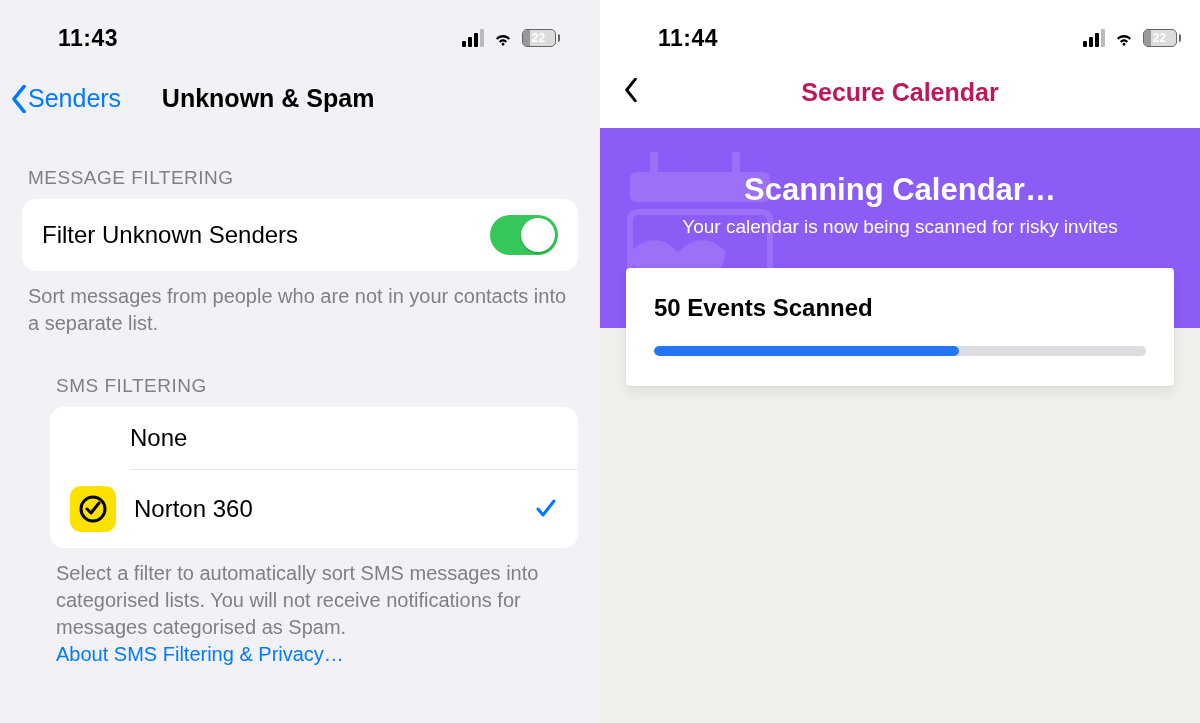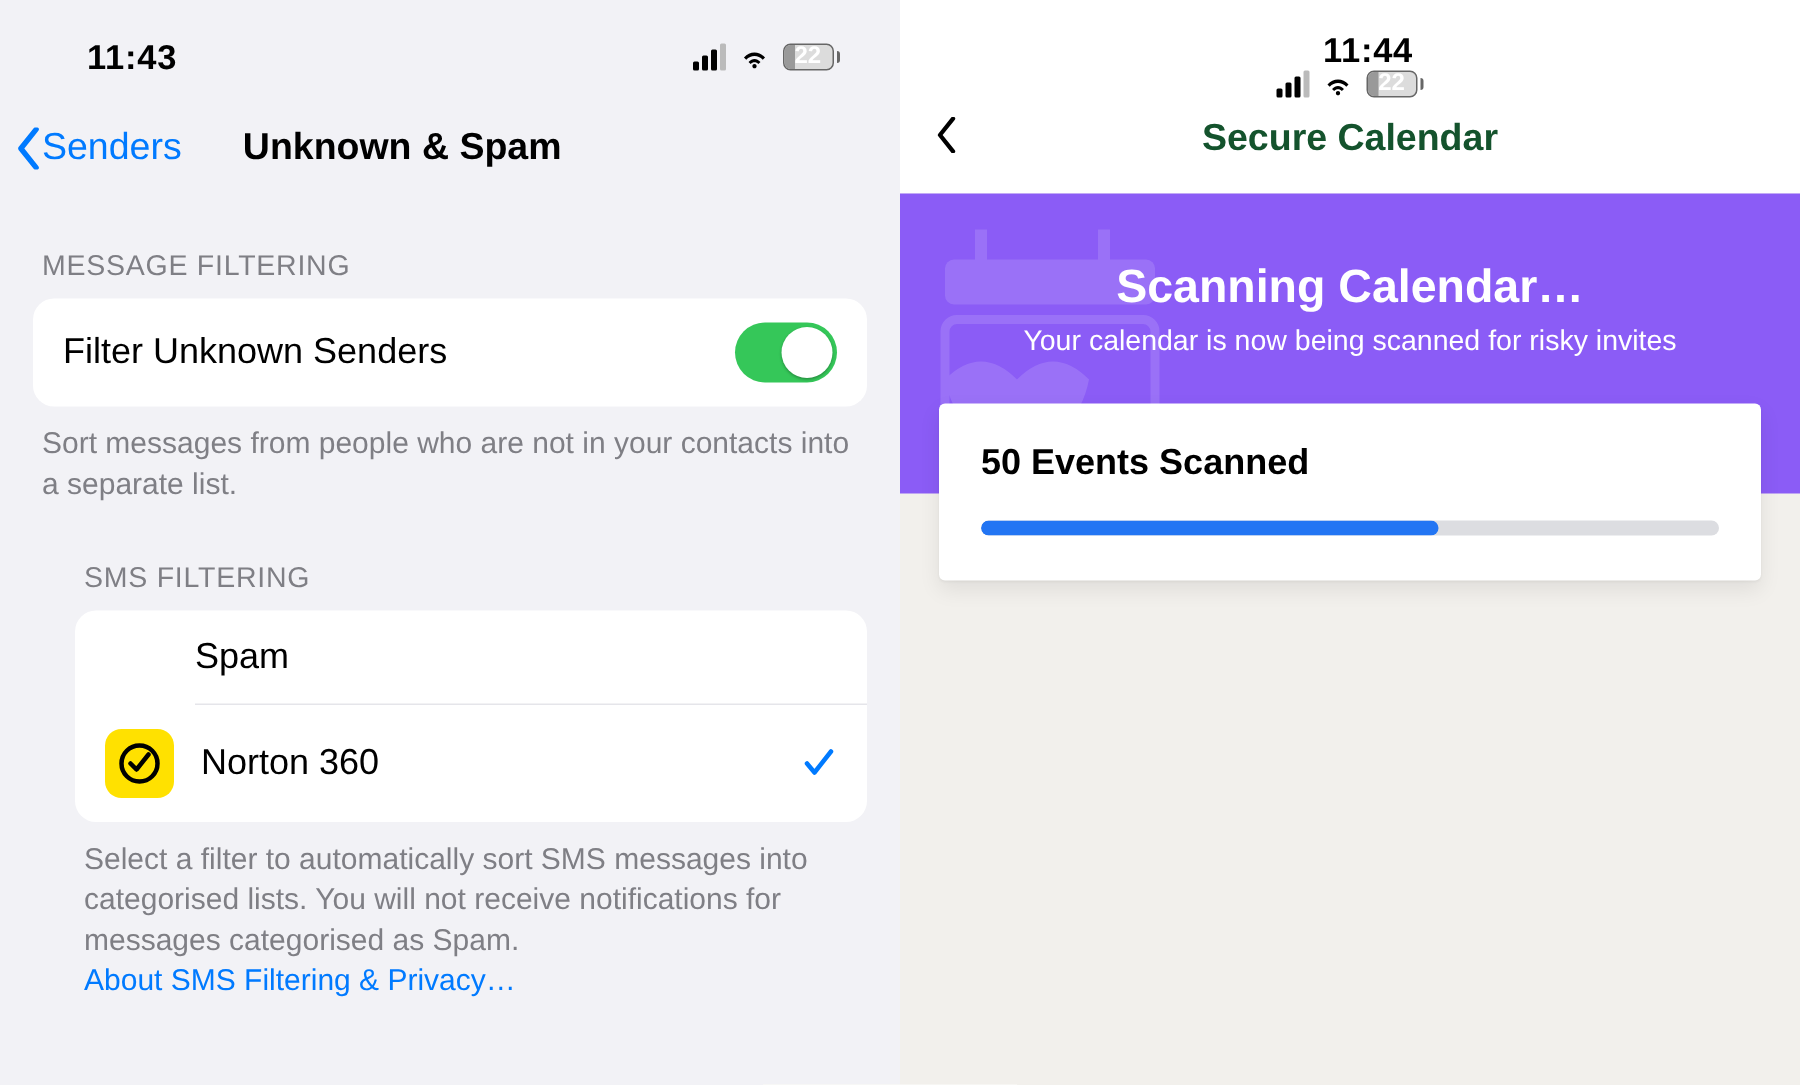--- a/index.html
+++ b/index.html
@@ -4,34 +4,34 @@
 <style>
   * { box-sizing: border-box; margin: 0; padding: 0; }
   html, body { width: 1200px; height: 723px; font-family: -apple-system, "Helvetica Neue", Arial, sans-serif; }
   .canvas { display: flex; width: 1200px; height: 555px; justify-content: space-between; }
   .phone { width: 600px; height: 723px; position: relative; overflow: hidden; }
   .phone.left { background: #f2f2f6; }
   .phone.right { background: #f2f0ec; }
 
   
   .status { display: flex; justify-content: space-between; align-items: center; padding: 20px 40px 4px 58px; height: 60px; }
-  .status.right-status { padding: 20px 34px 4px 34px; flex-direction: column; }
+  .status.right-status { padding: 20px 19px 4px 34px; }
   .time { font-size: 23px; font-weight: 600; letter-spacing: 0.5px; }
   .indicators { display: flex; align-items: center; gap: 8px; }
   .bars { display:inline-flex; align-items:flex-end; gap:2px; }
   .bars span{ width:4px; background:#000; border-radius:1px;}
   .bars span:nth-child(1){height:6px;}
   .bars span:nth-child(2){height:10px;}
   .bars span:nth-child(3){height:14px;}
   .bars span:nth-child(4){height:18px; background:#bbb;}
   .wifi{ width:22px; height:16px; }
   .battery { display:flex; align-items:center; gap:2px; }
   .battery .body{ width: 34px; height:18px; border:1.5px solid #666; border-radius:5px; position:relative; overflow:hidden; background:#dcdcdc; display:flex; align-items:center;}
   .battery .fill{ position:absolute; left:0; top:0; height:100%; background:#999; }
-  .battery .pct{ position:relative; width:100%; text-align:center; font-size:16px; font-weight:600; color:#fff; z-index:2;}
+  .battery .pct{ position:relative; width:100%; text-align:center; font-size:12px; font-weight:600; color:#fff; z-index:2;}
   .battery .cap{ width:2.5px; height:8px; background:#666; border-radius:0 2px 2px 0;}
 
   
   .navbar { display:flex; align-items:center; padding: 24px 18px 10px 10px; position: relative; }
   .back-link { display:flex; align-items:center; color:#007aff; font-size:25px; gap:0px;}
   .back-link svg { width:18px; height:28px; }
   .nav-title { position:absolute; left:50%; transform:translateX(-65%); font-size:25px; font-weight:600; color:#000; white-space:nowrap;}
 
   
   .section { margin-top: 44px; padding: 0 22px; }
@@ -48,21 +48,21 @@
   .sms-row { gap:18px; }
   .sms-row.none { padding-left: 80px; }
   .sep { height:1px; background:#e5e5ea; margin-left: 80px; }
   .app-icon { width:46px; height:46px; border-radius:11px; background:#ffe100; display:flex; align-items:center; justify-content:center; }
   .check { color:#007aff; }
 
   
   .right .white-band { background:#fff; padding-bottom:14px; }
   .navbar2 { display:flex; align-items:center; padding: 18px 24px 8px 24px; position:relative; }
   .navbar2 svg { width:14px; height:24px; }
-  .nav-title2 { position:absolute; left:50%; transform:translateX(-50%); font-size:25px; font-weight:700; color:#14532d;}
+  .nav-title2 { position:absolute; left:50%; transform:translateX(-50%); font-size:25px; font-weight:700; color:#be185d;}
   .hero { background:#8b5cf6; color:#fff; padding: 44px 30px 90px 30px; text-align:center; position:relative; overflow:hidden;}
   .hero::before{ content:""; position:absolute; left:-10px; top:-10px; width:180px; height:180px; opacity:0.15; background: radial-gradient(circle at 90px 130px, #fff 0 12px, transparent 13px), linear-gradient(#fff,#fff); background-size: 40px 40px, 100px 30px; background-position: 0 0, 20px 40px; background-repeat:no-repeat; display:none;}
   .hero-icons{ position:absolute; left:20px; top:14px; opacity:0.13; }
   .hero h1{ font-size:31px; font-weight:700; margin-bottom:8px;}
   .hero p{ font-size:19px; font-weight:400;}
   .scan-card { background:#fff; border-radius:4px; margin: -60px 26px 0 26px; padding: 26px 28px 30px 28px; box-shadow: 0 6px 14px rgba(0,0,0,0.08), 0 1px 2px rgba(0,0,0,0.05); position:relative;}
   .scan-title{ font-size:24px; font-weight:600; color:#000; margin-bottom: 24px;}
   .pbar { height:10px; background:#dcdde1; border-radius:6px; overflow:hidden; }
   .pbar .fill{ height:100%; background:#2275f3; border-radius:6px;}
 </style>
@@ -114,21 +114,21 @@
             </div>
         </div>
       </div>
       <div class="help">Sort messages from people who are not in your contacts into a separate list.</div>
     </div>
 
     <div class="section">
       <div class="sec-head">SMS FILTERING</div>
       <div class="card">
         <div class="row sms-row none">
-          <div class="row-label">Spam</div>
+          <div class="row-label">None</div>
         </div>
         <div class="sep"></div>
         <div class="row sms-row">
           <div class="app-icon">
             <svg width="32" height="32" viewBox="0 0 32 32">
                 <circle cx="16" cy="16" r="12" fill="none" stroke="#000" stroke-width="3"></circle>
                 <path d="M10 16 l4 4 l8 -10" fill="none" stroke="#000" stroke-width="3" stroke-linecap="round" stroke-linejoin="round"></path>
               </svg>
           </div>
           <div class="row-label">Norton 360</div>

